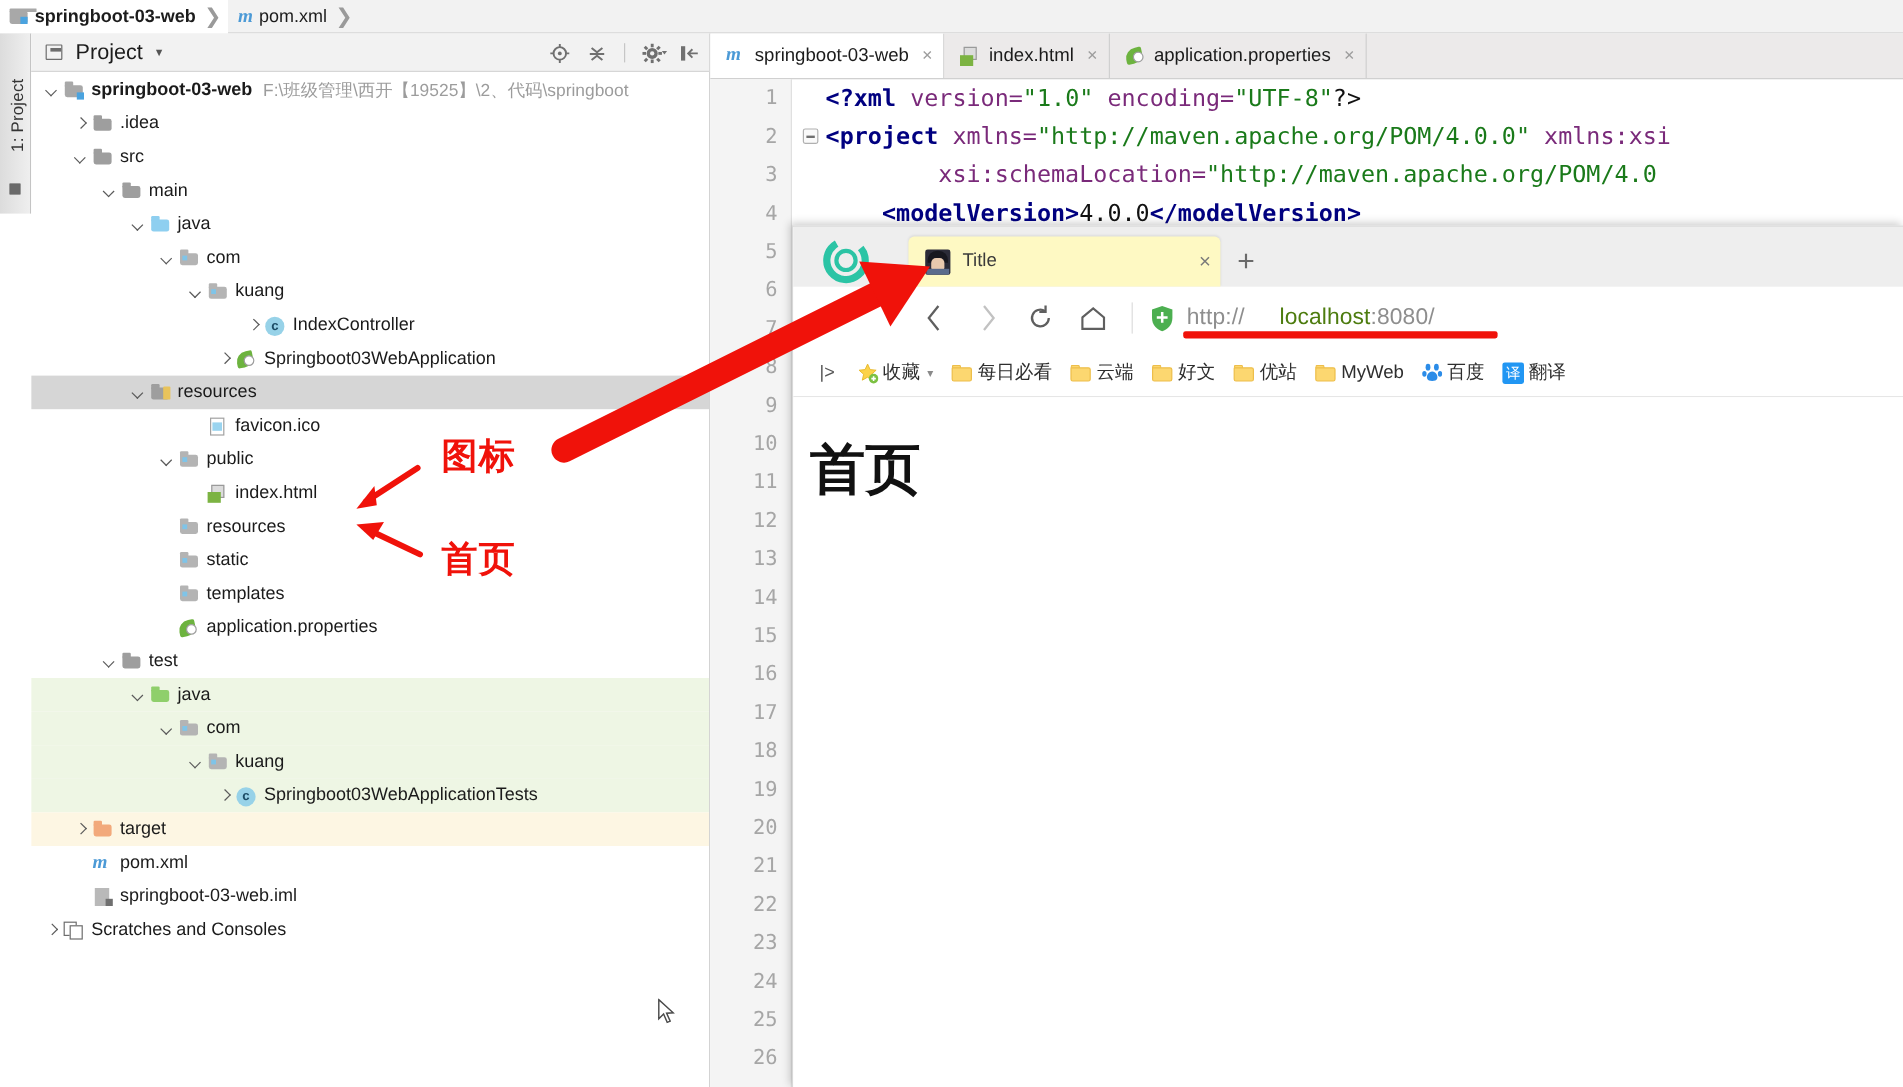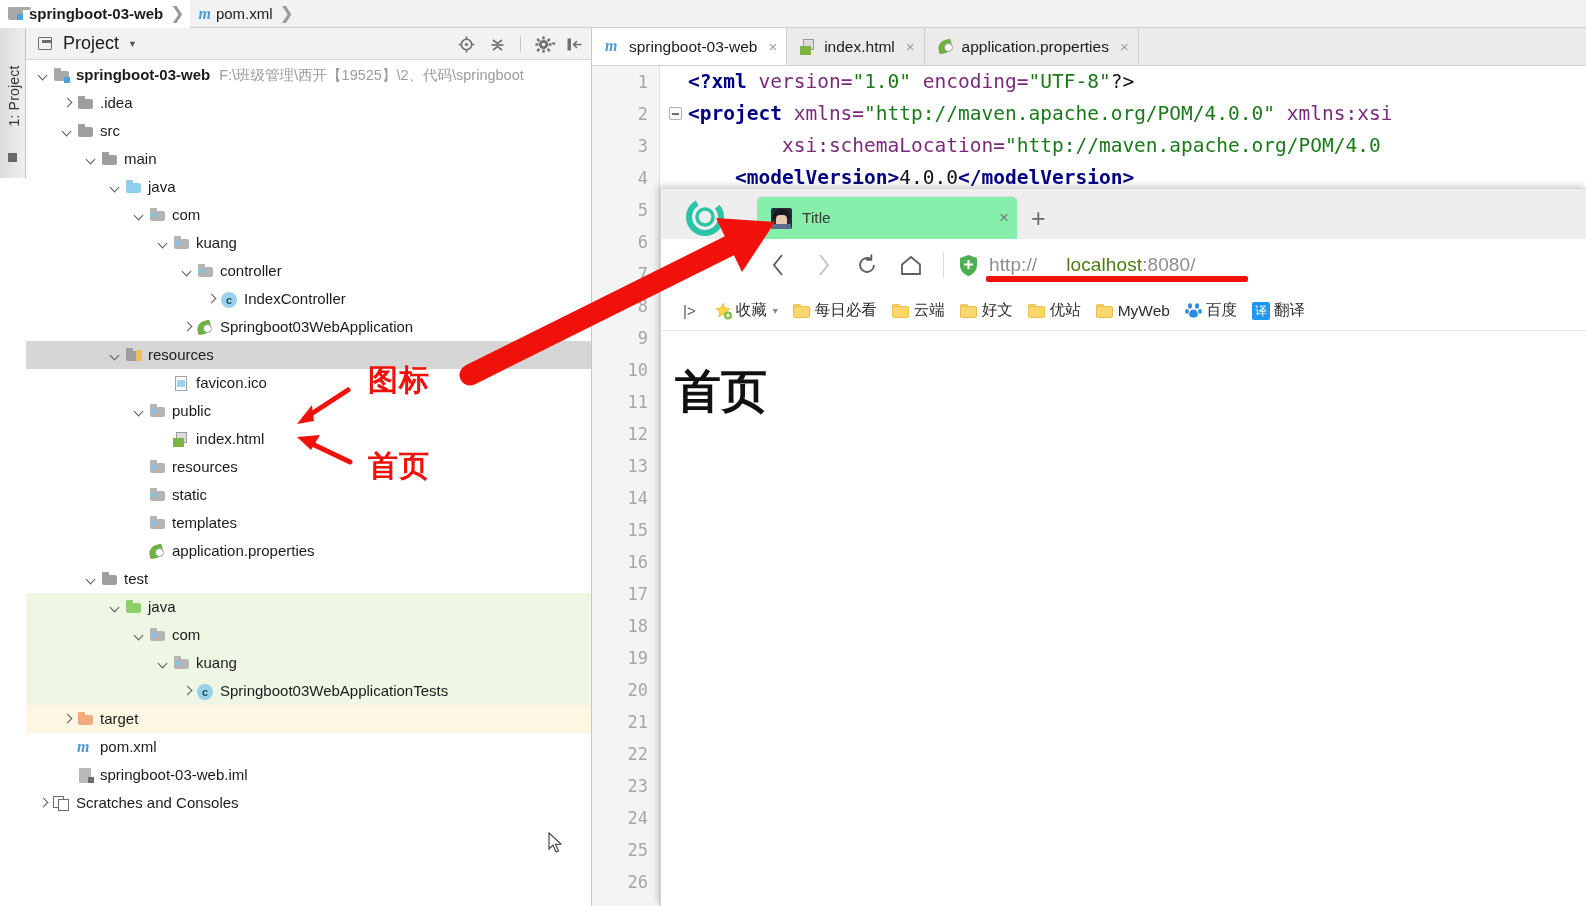--- a/index.html
+++ b/index.html
@@ -90,21 +90,21 @@
   .browser {
     position:absolute; left:660px; top:188px; width:926px; height:718px;
     background:#ffffff; box-shadow:-2px -2px 7px rgba(0,0,0,.20);
     border-top:1px solid #d8d8d8; border-left:1px solid #d8d8d8;
     overflow:hidden;
   }
   .br-tabstrip { position:relative; height:50px; background:#eeeeee; display:flex; align-items:flex-end; }
   .br-logo { position:absolute; left:22px; top:6px; width:44px; height:44px; }
   .br-tab {
     position:relative; margin-left:96px; height:42px; width:260px;
-    background:#86efac; border-radius:5px 5px 0 0; display:flex; align-items:center;
+    background:#fef9c3; border-radius:5px 5px 0 0; display:flex; align-items:center;
     padding:0 8px 0 14px; box-shadow:0 -1px 2px rgba(0,0,0,.07);
   }
   .br-tab .favi { width:21px; height:21px; border-radius:2px; overflow:hidden; flex:none; margin-right:10px; background:#2b2b38; position:relative; }
   .br-tab .favi .hair { position:absolute; left:2px; top:1px; width:17px; height:10px; background:#17171f; border-radius:8px 8px 0 0; }
   .br-tab .favi .face { position:absolute; left:5px; top:7px; width:11px; height:12px; background:#e8c9ae; border-radius:4px; }
   .br-tab .favi .body { position:absolute; left:1px; bottom:0; width:19px; height:5px; background:#5a6b8c; }
   .br-tab .ttl { font-size:15.5px; color:#3a3a3a; flex:1; }
   .br-tab .cls { font-size:17px; color:#7a7a7a; }
   .br-plus { font-size:25px; color:#6a6a6a; margin-left:14px; margin-bottom:6px; font-weight:300; }
 
@@ -264,29 +264,20 @@
           <span class="lbl-txt">com</span>
         </div>
         <div class="node" style="padding-left: 130px;">
           <span class="arr d"></span>
           <span class="ico">
             <i style="position:absolute;left:1px;top:0;width:7px;height:4px;background:#b4b4b4;border-radius:1px 1px 0 0"></i>
             <i style="position:absolute;left:1px;top:3px;width:15px;height:10px;background:#b4b4b4;border-radius:0 2px 2px 2px"></i>
             <i style="position:absolute;left:2.5px;top:5px;width:4px;height:4px;background:#7fc4e8"></i>
           </span>
           <span class="lbl-txt">kuang</span>
-        </div>
-        <div class="node" style="padding-left: 154px;">
-          <span class="arr d"></span>
-          <span class="ico">
-            <i style="position:absolute;left:1px;top:0;width:7px;height:4px;background:#b4b4b4;border-radius:1px 1px 0 0"></i>
-            <i style="position:absolute;left:1px;top:3px;width:15px;height:10px;background:#b4b4b4;border-radius:0 2px 2px 2px"></i>
-            <i style="position:absolute;left:2.5px;top:5px;width:4px;height:4px;background:#7fc4e8"></i>
-          </span>
-          <span class="lbl-txt">controller</span>
         </div>
         <div class="node" style="padding-left: 178px;">
           <span class="arr r"></span>
           <span class="ico">
             <i style="position:absolute;left:0;top:0;width:16px;height:16px;border-radius:50%;background:#97d2e8;color:#1d4d66;font-size:11px;font-weight:bold;font-style:normal;display:flex;align-items:center;justify-content:center;">c</i>
           </span>
           <span class="lbl-txt">IndexController</span>
         </div>
         <div class="node" style="padding-left: 154px;">
           <span class="arr r"></span>

